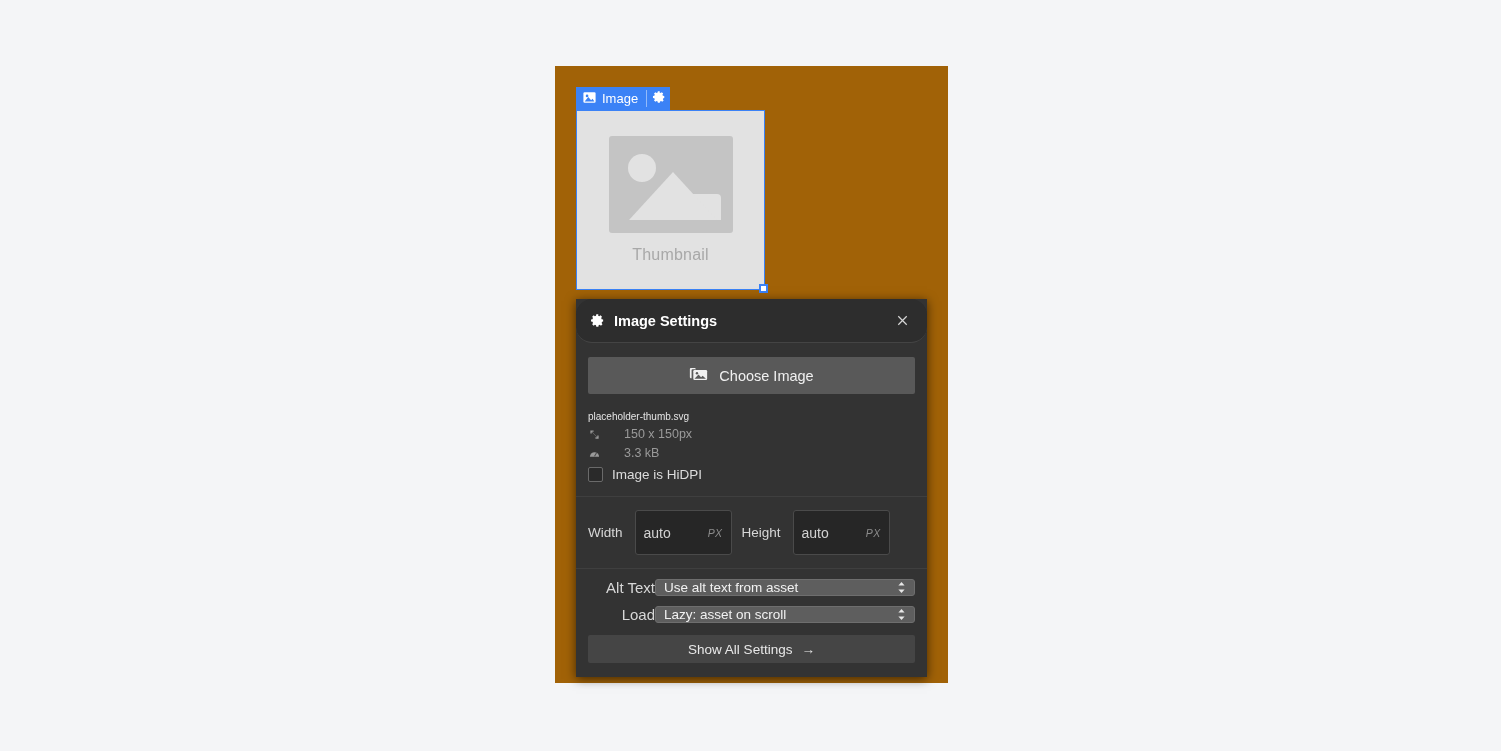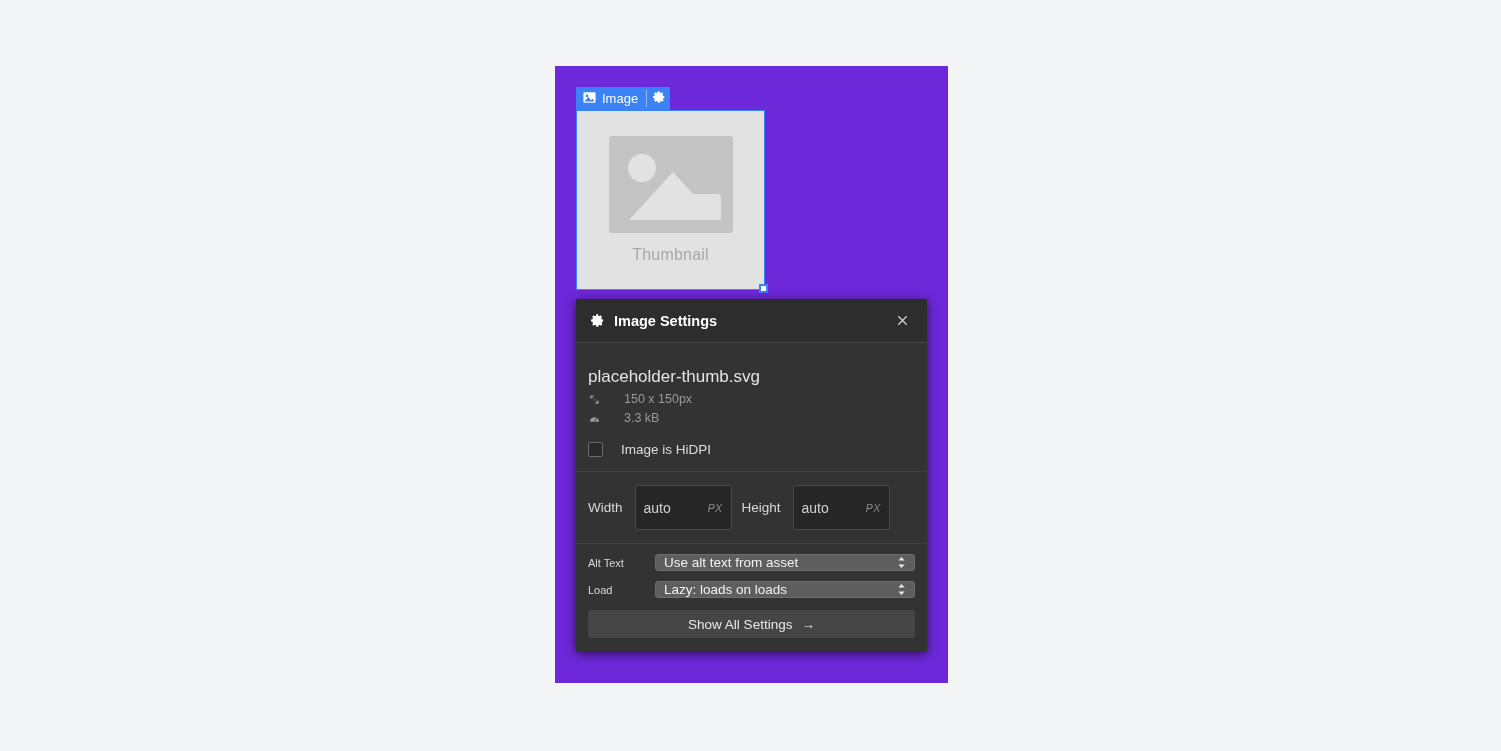--- a/index.html
+++ b/index.html
@@ -14,21 +14,21 @@
     overflow: hidden;
   }
 
   
   #canvas {
     position: absolute;
     left: 555px;
     top: 66px;
     width: 393px;
     height: 617px;
-    background: #6d28d9;
+    background: #a16207;
   }
 
   
   #block-toolbar {
     position: absolute;
     left: 21px;
     top: 21px;
     height: 23px;
     display: flex;
     align-items: stretch;
@@ -137,20 +137,21 @@
     box-shadow: 0 2px 10px rgba(0,0,0,0.6);
   }
   #panel-header {
     height: 44px;
     background: #2d2d2d;
     border-bottom: 1px solid #444444;
     display: flex;
     align-items: center;
     padding: 0 12px 0 14px;
     box-sizing: border-box;
+    border-radius: 16px;
   }
   #panel-header .ph-gear { margin-right: 9px; display: flex; }
   #panel-title {
     color: #ffffff;
     font-size: 14.5px;
     font-weight: bold;
     flex: 1;
   }
   #close-button {
     width: 26px;
@@ -180,38 +181,38 @@
     font-family: "Liberation Sans", sans-serif;
     display: flex;
     align-items: center;
     justify-content: center;
     gap: 11px;
     cursor: pointer;
   }
 
   #file-name {
     color: #e4e4e4;
-    font-size: 17px;
-    margin-top: 10px;
+    font-size: 10px;
+    margin-top: 17px;
   }
   .meta-row {
     display: flex;
     align-items: center;
     gap: 23px;
     margin-top: 5px;
     color: #9a9a9a;
     font-size: 12.5px;
   }
   .meta-row .mr-icon { display: flex; width: 13px; justify-content: center; }
 
   #hidpi-row {
     display: flex;
     align-items: center;
-    gap: 18px;
-    margin-top: 17px;
+    gap: 9px;
+    margin-top: 7px;
     cursor: pointer;
   }
   #hidpi-checkbox {
     width: 15px;
     height: 15px;
     background: #2a2a2a;
     border: 1px solid #6a6a6a;
     border-radius: 2px;
     box-sizing: border-box;
     flex: none;
@@ -260,23 +261,24 @@
   
   #select-rows { padding: 10px 12px 12px 12px; }
   .select-row {
     display: flex;
     align-items: center;
     margin-bottom: 10px;
   }
   .select-row:last-child { margin-bottom: 0; }
   .sel-label {
     color: #d8d8d8;
-    font-size: 11px;
+    font-size: 15px;
     width: 67px;
     flex: none;
+    text-align: right;
   }
   .sel-box {
     position: relative;
     flex: 1;
     height: 17px;
     background: #5e5e5e;
     border: 1px solid #6e6e6e;
     border-radius: 3px;
     box-sizing: border-box;
     display: flex;
@@ -362,20 +364,31 @@
       </span>
       <span id="panel-title">Image Settings</span>
       <span id="close-button">
         <svg width="15" height="15" viewBox="0 0 16 16">
           <path stroke="#d6d6d6" stroke-width="1.3" d="M3.5 3.5 L12.5 12.5 M12.5 3.5 L3.5 12.5"></path>
         </svg>
       </span>
     </div>
 
     <div class="panel-section section-divider">
+      <button id="choose-image-button">
+        <span>
+          <svg width="19" height="16" viewBox="0 0 22 18">
+            <path d="M1 3.5 C1 2.6 1.7 2 2.5 2 L7 2 L8.2 3.6 L4 3.6 C3.4 3.6 3 4 3 4.6 L3 14 L2.5 14 C1.7 14 1 13.4 1 12.5 Z" fill="#f0f0f0"></path>
+            <rect x="5" y="4.4" width="16" height="11.6" rx="1.4" fill="#f0f0f0"></rect>
+            <circle cx="9.2" cy="8.2" r="1.4" fill="#595959"></circle>
+            <path d="M6.4 14.6 L11 9.6 L14 12.8 L15.8 11 L19.6 14.6 Z" fill="#595959"></path>
+          </svg>
+        </span>
+        <span>Choose Image</span>
+      </button>
 
       <div id="file-name">placeholder-thumb.svg</div>
 
       <div class="meta-row">
         <span class="mr-icon">
           <svg width="11" height="11" viewBox="0 0 12 12">
             <path d="M1.5 1.5 L5 1.5 L5 3 L3.2 3 L9 8.8 L9 7 L10.5 7 L10.5 10.5 L7 10.5 L7 9 L8.8 9 L3 3.2 L3 5 L1.5 5 Z" fill="#9a9a9a"></path>
           </svg>
         </span>
         <span>150 x 150px</span>
@@ -419,21 +432,21 @@
             <svg width="9" height="13" viewBox="0 0 9 13">
               <path d="M4.5 1 L7.6 4.6 L1.4 4.6 Z" fill="#e8e8e8"></path>
               <path d="M4.5 12 L1.4 8.4 L7.6 8.4 Z" fill="#e8e8e8"></path>
             </svg>
           </span>
         </span>
       </div>
       <div class="select-row">
         <span class="sel-label">Load</span>
         <span class="sel-box">
-          <span class="sel-value">Lazy: loads on loads</span>
+          <span class="sel-value">Lazy: asset on scroll</span>
           <span class="sel-arrows">
             <svg width="9" height="13" viewBox="0 0 9 13">
               <path d="M4.5 1 L7.6 4.6 L1.4 4.6 Z" fill="#e8e8e8"></path>
               <path d="M4.5 12 L1.4 8.4 L7.6 8.4 Z" fill="#e8e8e8"></path>
             </svg>
           </span>
         </span>
       </div>
     </div>
 

